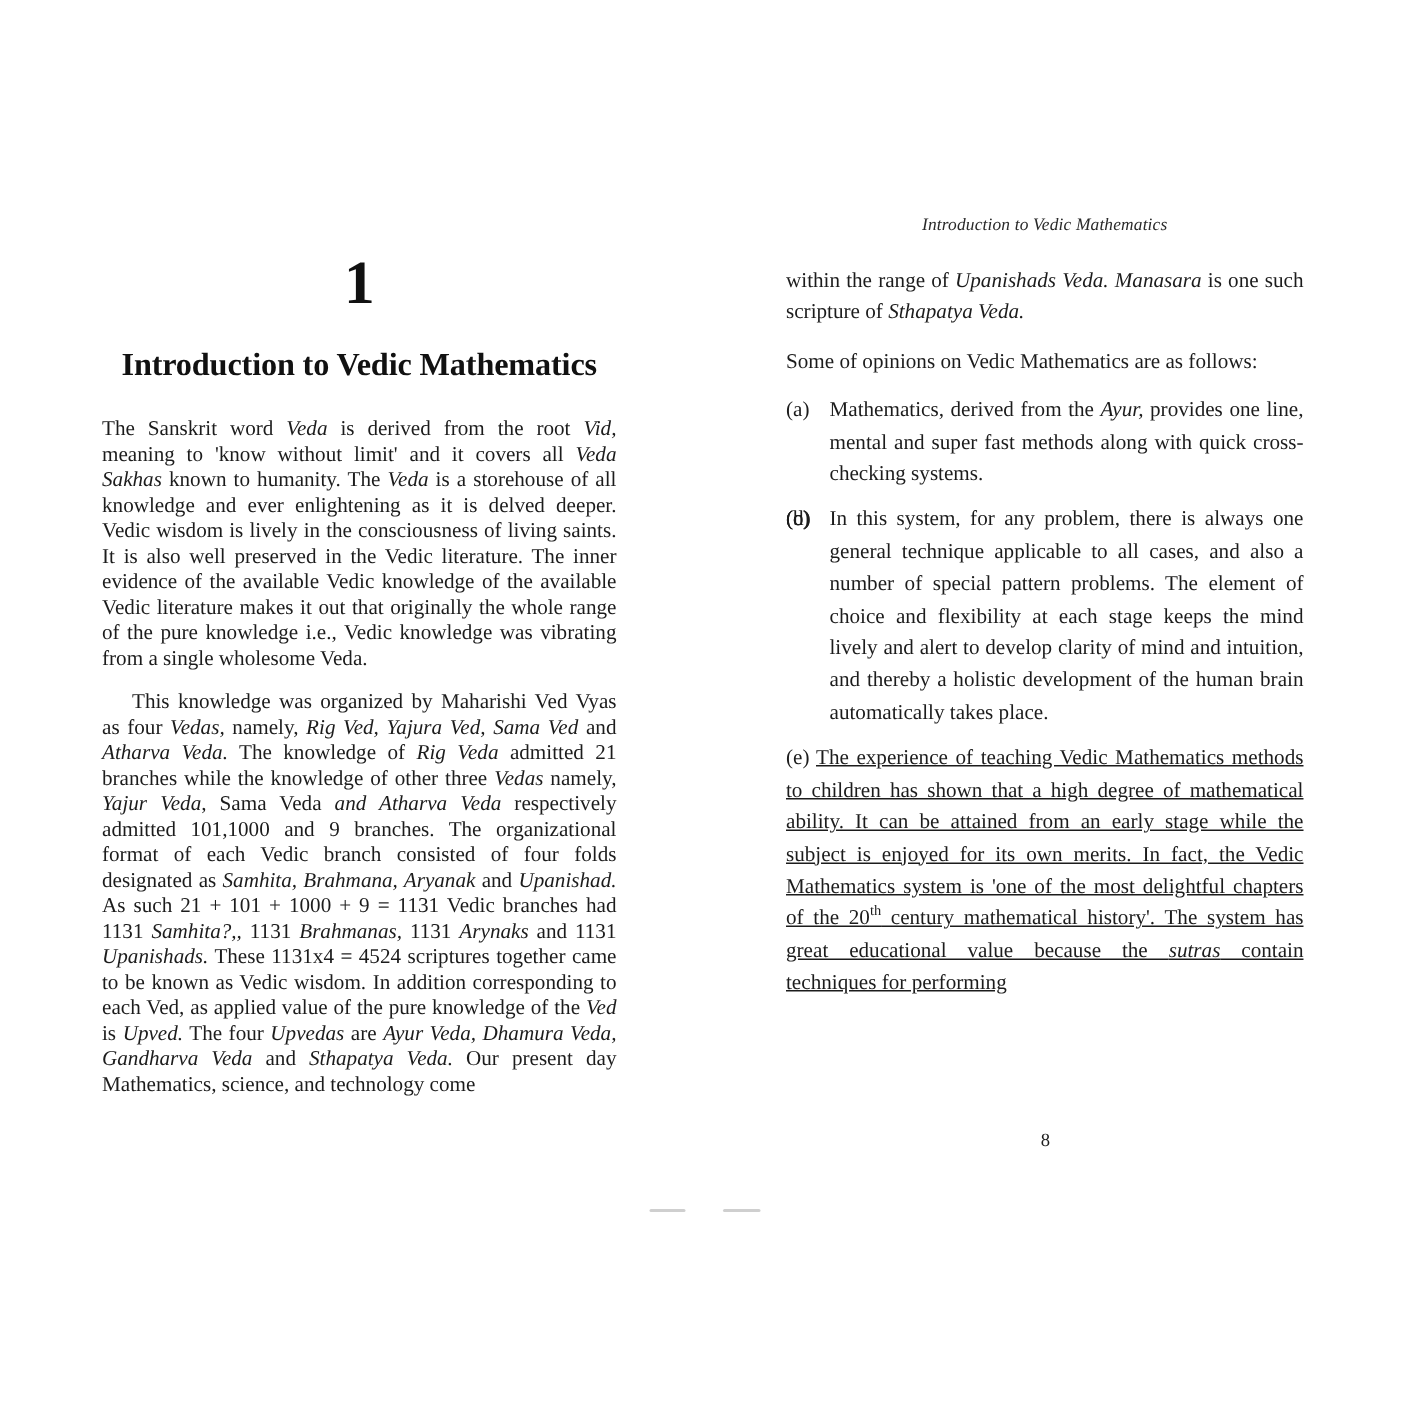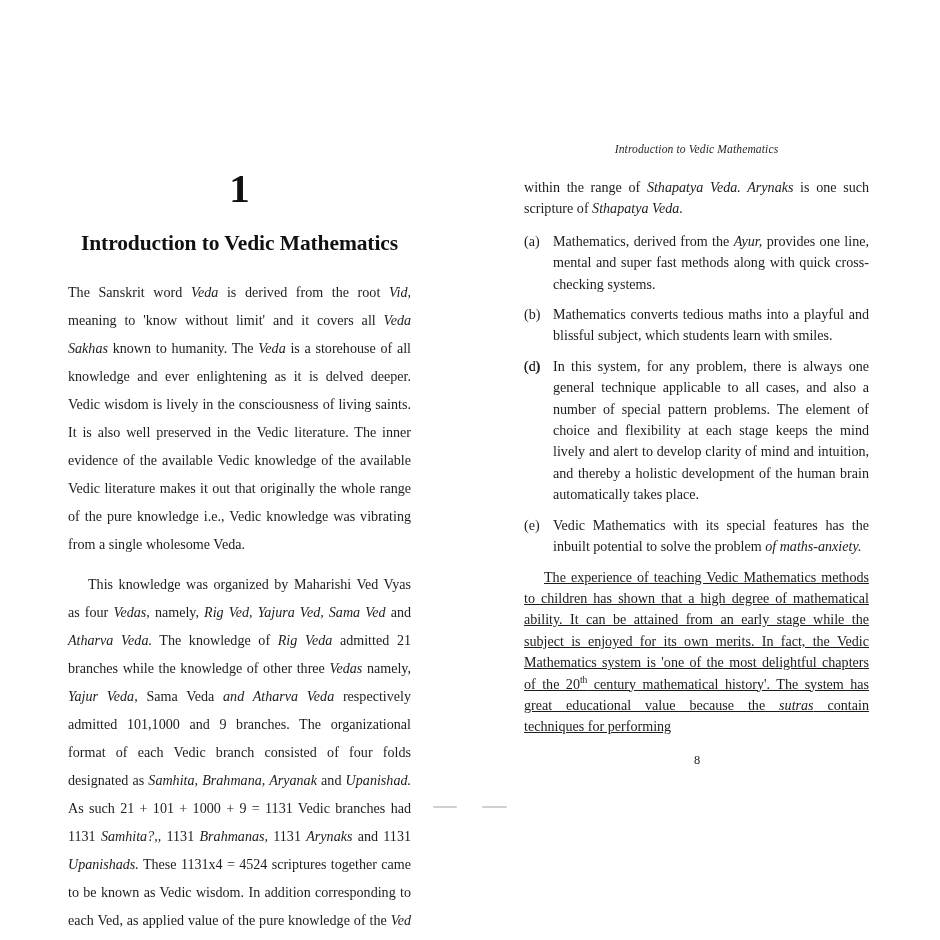--- a/index.html
+++ b/index.html
@@ -46,21 +46,21 @@
     font-weight: bold;
     text-align: center;
     line-height: 1.15;
     margin: 0 0 22px 0;
     color: #111111;
     letter-spacing: -0.1px;
   }
 
   .body-par {
     font-size: 14.1px;
-    line-height: 28px;
+    line-height: 17px;
     text-align: justify;
     text-justify: inter-word;
     margin: 0;
     color: #1c1c1c;
   }
   .body-par + .body-par {
     text-indent: 20px;
     margin-top: 12px;
   }
 
@@ -176,47 +176,46 @@
     <p class="body-par">The Sanskrit word <em class="it">Veda</em> is derived from the root <em class="it">Vid,</em> meaning to 'know without limit' and it covers all <em class="it">Veda Sakhas</em> known to humanity. The <em class="it">Veda</em> is a storehouse of all knowledge and ever enlightening as it is delved deeper. Vedic wisdom is lively in the consciousness of living saints. It is also well preserved in the Vedic literature. The inner evidence of the available Vedic knowledge of the available Vedic literature makes it out that originally the whole range of the pure knowledge i.e., Vedic knowledge was vibrating from a single wholesome Veda.</p>
 
     <p class="body-par">This knowledge was organized by Maharishi Ved Vyas as four <em class="it">Vedas,</em> namely, <em class="it">Rig Ved, Yajura Ved, Sama Ved</em> and <em class="it">Atharva Veda.</em> The knowledge of <em class="it">Rig Veda</em> admitted 21 branches while the knowledge of other three <em class="it">Vedas</em> namely, <em class="it">Yajur Veda</em>, Sama Veda <em class="it">and Atharva Veda</em> respectively admitted 101,1000 and 9 branches. The organizational format of each Vedic branch consisted of four folds designated as <em class="it">Samhita, Brahmana, Aryanak</em> and <em class="it">Upanishad.</em> As such 21 + 101 + 1000 + 9 = 1131 Vedic branches had 1131 <em class="it">Samhita?,,</em> 1131 <em class="it">Brahmanas,</em> 1131 <em class="it">Arynaks</em> and 1131 <em class="it">Upanishads.</em> These 1131x4 = 4524 scriptures together came to be known as Vedic wisdom. In addition corresponding to each Ved, as applied value of the pure knowledge of the <em class="it">Ved</em> is <em class="it">Upved.</em> The four <em class="it">Upvedas</em> are <em class="it">Ayur Veda, Dhamura Veda, Gandharva Veda</em> and <em class="it">Sthapatya Veda.</em> Our present day Mathematics, science, and technology come</p>
 
   </div>
 
   <div class="col-right">
 
     <div class="running-head">Introduction to Vedic Mathematics</div>
 
-    <p class="rc-par tight">within the range of <em class="it">Sthapatya Veda. Arynaks</em> is one such scripture of <em class="it">Sthapatya Veda.</em></p>
-
+    <p class="rc-par tight">within the range of <em class="it">Upanishads Veda. Manasara</em> is one such scripture of <em class="it">Sthapatya Veda.</em></p>
+
+    <p class="rc-par tight">Some of opinions on Vedic Mathematics are as follows:</p>
 
     <ul class="opinion-list">
 
       <li class="opinion-item">
         <span class="opinion-marker">(a)</span>
         <span>Mathematics, derived from the <em class="it">Ayur,</em> provides one line, mental and super fast methods along with quick cross-checking systems.</span>
       </li>
 
       <li class="opinion-item">
         <span class="opinion-marker">(b)</span>
-        <span>Mathematics converts tedious maths into a playful and blissful subject, which students learn with smiles.</span>
       </li>
 
       <li class="opinion-item">
         <span class="opinion-marker">(c)</span>
       </li>
 
       <li class="opinion-item">
         <span class="opinion-marker">(d)</span>
         <span>In this system, for any problem, there is always one general technique applicable to all cases, and also a number of special pattern problems. The element of choice and flexibility at each stage keeps the mind lively and alert to develop clarity of mind and intuition, and thereby a holistic development of the human brain automatically takes place.</span>
       </li>
 
       <li class="opinion-item">
         <span class="opinion-marker">(e)</span>
-        <span>Vedic Mathematics with its special features has the inbuilt potential to solve the problem <em class="it">of maths-anxiety.</em></span>
       </li>
 
     </ul>
 
     <p class="rc-par indented">The experience of teaching Vedic Mathematics methods to children has shown that a high degree of mathematical ability. It can be attained from an early stage while the subject is enjoyed for its own merits. In fact, the Vedic Mathematics system is 'one of the most delightful chapters of the 20<span class="sup">th</span> century mathematical history'. The system has great educational value because the <em class="it">sutras</em> contain techniques for performing</p>
 
   </div>
 
   <div class="page-number">8</div>
 

